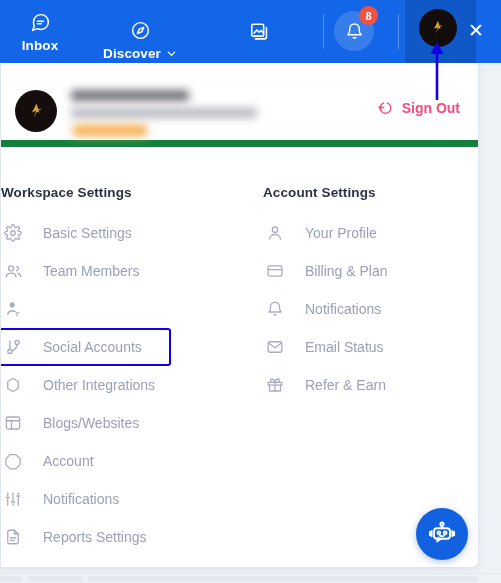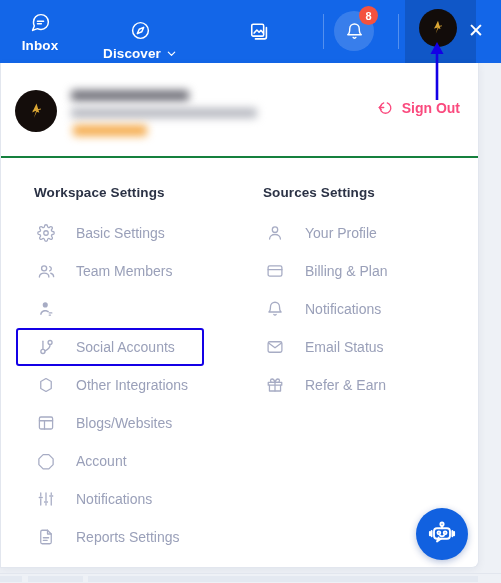--- a/index.html
+++ b/index.html
@@ -90,22 +90,22 @@
     background: #fff;
     border: 1px solid #e2e6ee;
     border-top: none;
     border-bottom-right-radius: 7px;
     box-shadow: 0 2px 8px rgba(20,35,70,.06);
     overflow: hidden;
   }
 
   
   .profile {
-    position: relative; height: 95px;
-    border-bottom: 2px solid #15803d;
+    position: relative; height: 84px;
+    border-bottom: 7px solid #15803d;
   }
   .profile-avatar {
     position: absolute; left: 14px; top: 27px;
     width: 42px; height: 42px; border-radius: 50%;
     background: #140d0b;
     display: flex; align-items: center; justify-content: center;
   }
   .blurline {
     position: absolute; border-radius: 3px;
     filter: blur(4.2px);
@@ -120,21 +120,21 @@
     color: #fa4a7e; cursor: pointer;
   }
   .signout-label { font-size: 14px; font-weight: 700; }
 
   
   .cols {
     position: absolute; left: 0; top: 95px;
     width: 479px; display: flex;
   }
   .col { padding-top: 27px; }
-  .col-workspace { width: 248px; padding-left: 33px; }
+  .col-workspace { width: 248px; }
   .col-account   { width: 231px; padding-left: 14px; }
 
   .col-title {
     font-size: 13.5px; font-weight: 700; color: #2b3245;
     margin-bottom: 14px; letter-spacing: .1px;
   }
   .menu-row {
     display: flex; align-items: center;
     height: 38px; cursor: pointer;
     border: 2px solid transparent;
@@ -356,21 +356,21 @@
               <path d="M14 3H7a2 2 0 0 0-2 2v14a2 2 0 0 0 2 2h10a2 2 0 0 0 2-2V8z"></path>
               <path d="M14 3v5h5"></path>
                 <path d="M8.5 13h7M8.5 16.5h5"></path>
             </svg>
           </span>
           <span class="menu-label">Reports Settings</span>
         </div>
       </div>
 
       <div class="col col-account">
-        <div class="col-title">Sources Settings</div>
+        <div class="col-title">Account Settings</div>
 
         <div class="menu-row">
           <span class="menu-ico">
             <svg width="18" height="18" viewBox="0 0 24 24" fill="none" stroke="currentColor" stroke-width="1.7" stroke-linecap="round" stroke-linejoin="round">
               <circle cx="12" cy="7.5" r="3.6"></circle>
               <path d="M4.8 20c0-3.7 3.2-6 7.2-6s7.2 2.3 7.2 6"></path>
             </svg>
           </span>
           <span class="menu-label">Your Profile</span>
         </div>

